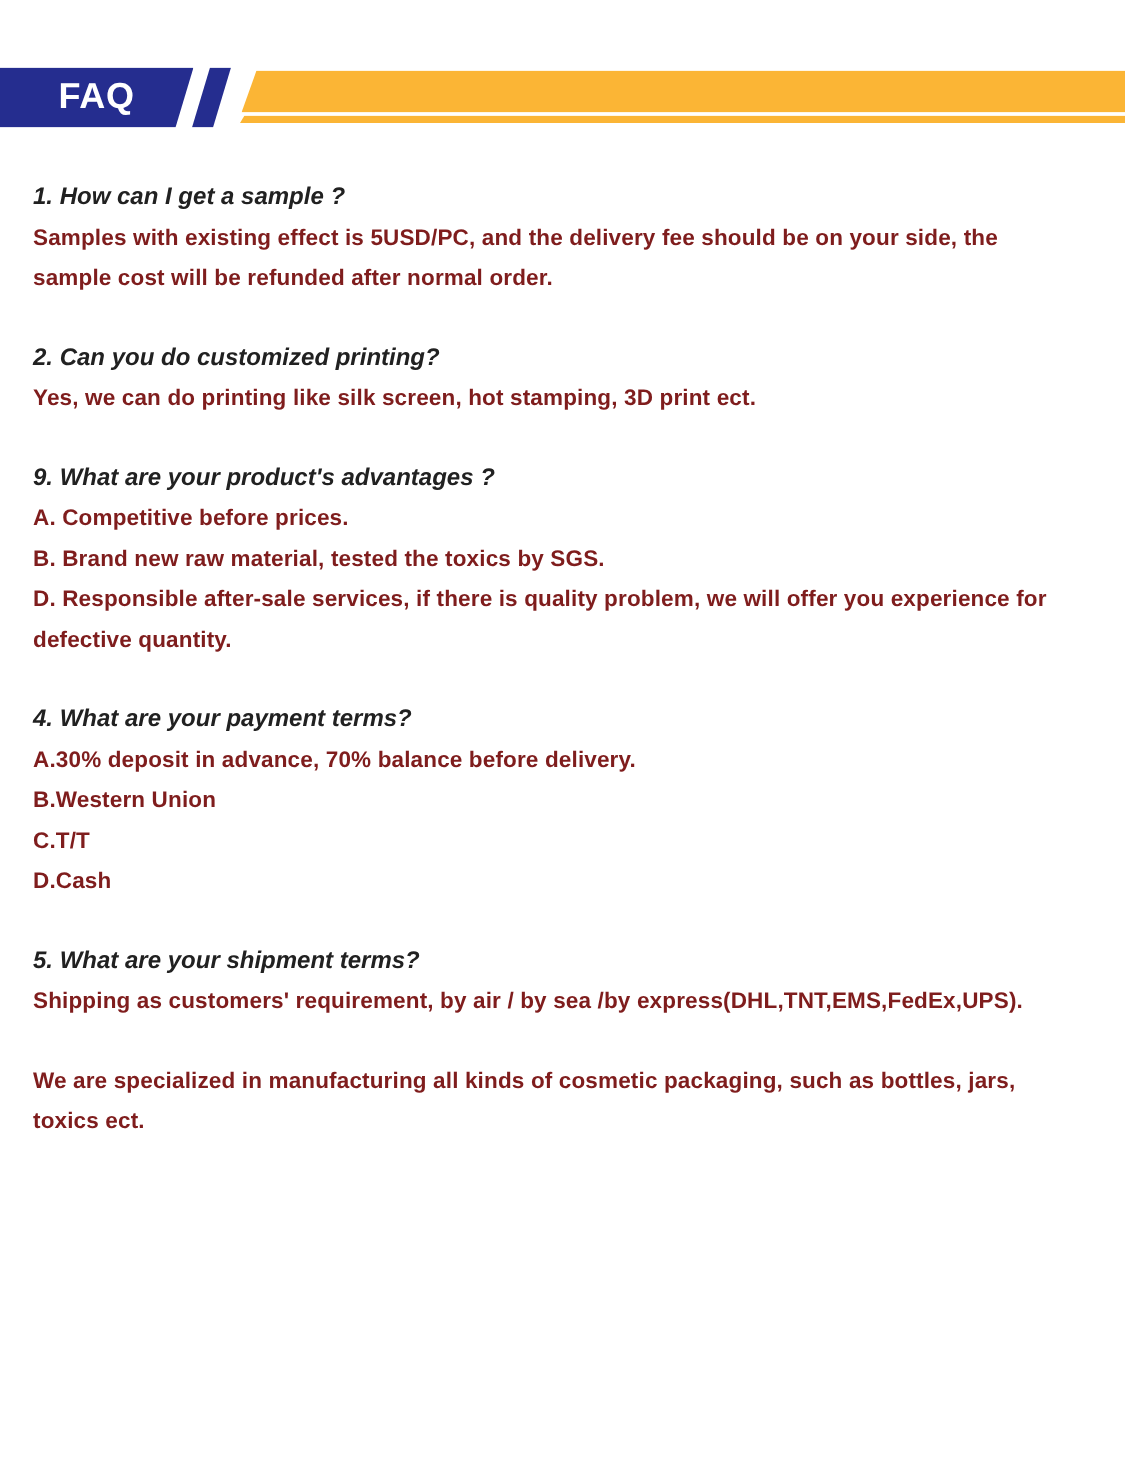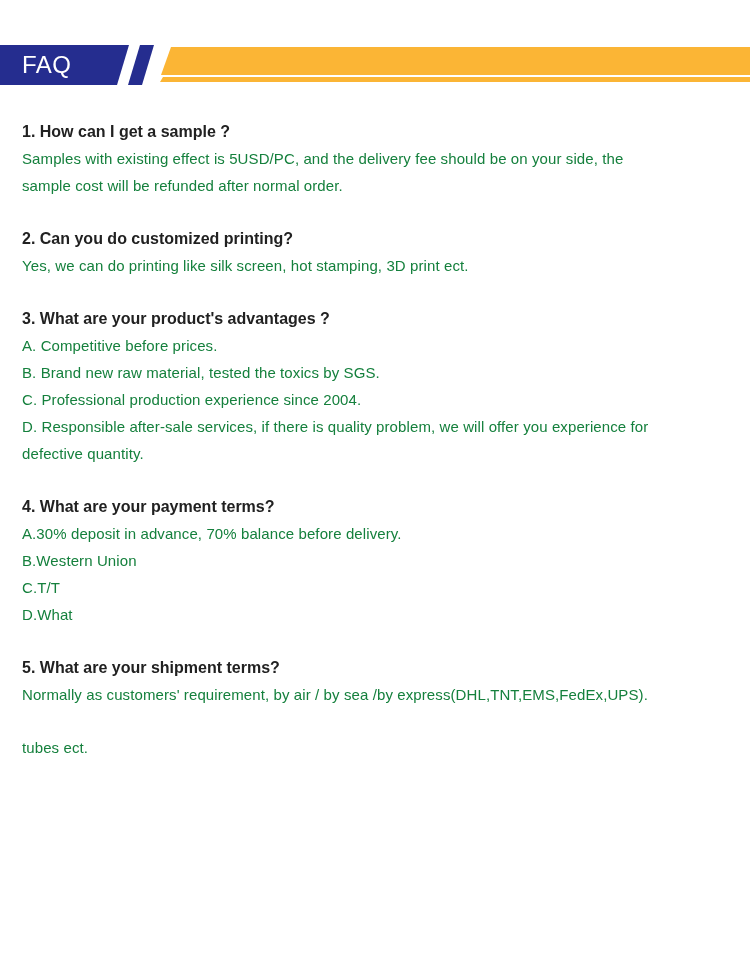--- a/index.html
+++ b/index.html
@@ -48,48 +48,50 @@
     }
     .banner-yellow-stripe {
       position: absolute;
       left: 160px; right: 0; top: 32px;
       height: 5px;
       background: var(--yellow, #FBB535);
       clip-path: polygon(3px 0, 100% 0, 100% 100%, 0 100%);
     }
     .banner-label {
       position: absolute;
-      left: 22px; top: 50%;
+      left: 39px; top: 50%;
       transform: translateY(-50%);
       color: #ffffff;
       font-size: 24px;
-      font-weight: 400;
+      font-weight: 700;
       letter-spacing: 0.5px;
       z-index: 2;
     }
 
     
     .content {
       padding: 33px 20px 0 22px;
       overflow: hidden;
     }
     .faq-item { margin-bottom: 26px; }
     .question {
       font-size: 16px;
       font-weight: 700;
       color: #212121;
       line-height: 27px;
       white-space: nowrap;
+      font-style: italic;
     }
     .answer-line {
       font-size: 15px;
-      color: #15803d;
+      color: #7f1d1d;
       line-height: 27px;
       letter-spacing: 0.1px;
       white-space: nowrap;
+      font-weight: bold;
     }
   </style>
 </head>
 <body>
 
 <div class="page">
 
   <div class="top-space"></div>
 
   <div class="banner">
@@ -104,36 +106,36 @@
       <div class="faq-item">
         <div class="question">1. How can I get a sample ?</div>
         <div class="answer-line">Samples with existing effect is 5USD/PC, and the delivery fee should be on your side, the</div>
         <div class="answer-line">sample cost will be refunded after normal order.</div>
       </div>
       <div class="faq-item">
         <div class="question">2. Can you do customized printing?</div>
         <div class="answer-line">Yes, we can do printing like silk screen, hot stamping, 3D print ect.</div>
       </div>
       <div class="faq-item">
-        <div class="question">3. What are your product's advantages ?</div>
+        <div class="question">9. What are your product's advantages ?</div>
         <div class="answer-line">A. Competitive before prices.</div>
         <div class="answer-line">B. Brand new raw material, tested the toxics by SGS.</div>
-        <div class="answer-line">C. Professional production experience since 2004.</div>
         <div class="answer-line">D. Responsible after-sale services, if there is quality problem, we will offer you experience for</div>
         <div class="answer-line">defective quantity.</div>
       </div>
       <div class="faq-item">
         <div class="question">4. What are your payment terms?</div>
         <div class="answer-line">A.30% deposit in advance, 70% balance before delivery.</div>
         <div class="answer-line">B.Western Union</div>
         <div class="answer-line">C.T/T</div>
-        <div class="answer-line">D.What</div>
+        <div class="answer-line">D.Cash</div>
       </div>
       <div class="faq-item">
         <div class="question">5. What are your shipment terms?</div>
-        <div class="answer-line">Normally as customers' requirement, by air / by sea /by express(DHL,TNT,EMS,FedEx,UPS).</div>
+        <div class="answer-line">Shipping as customers' requirement, by air / by sea /by express(DHL,TNT,EMS,FedEx,UPS).</div>
       </div>
       <div class="faq-item">
-        <div class="answer-line">tubes ect.</div>
+        <div class="answer-line">We are specialized in manufacturing all kinds of cosmetic packaging, such as bottles, jars,</div>
+        <div class="answer-line">toxics ect.</div>
       </div>
     </div>
 
 </div>
 
 </body></html>

